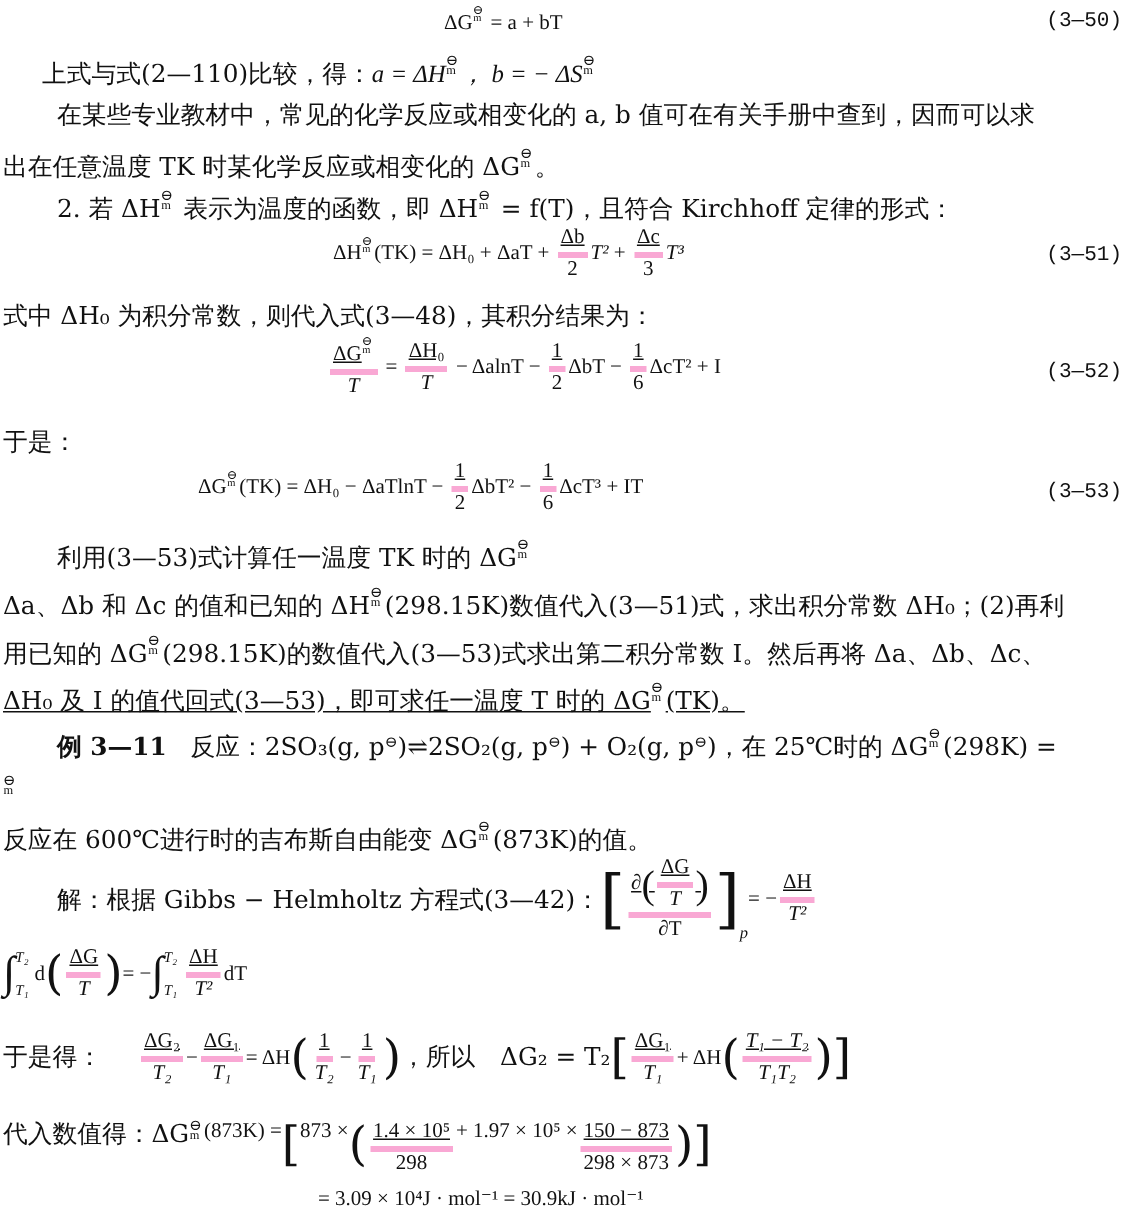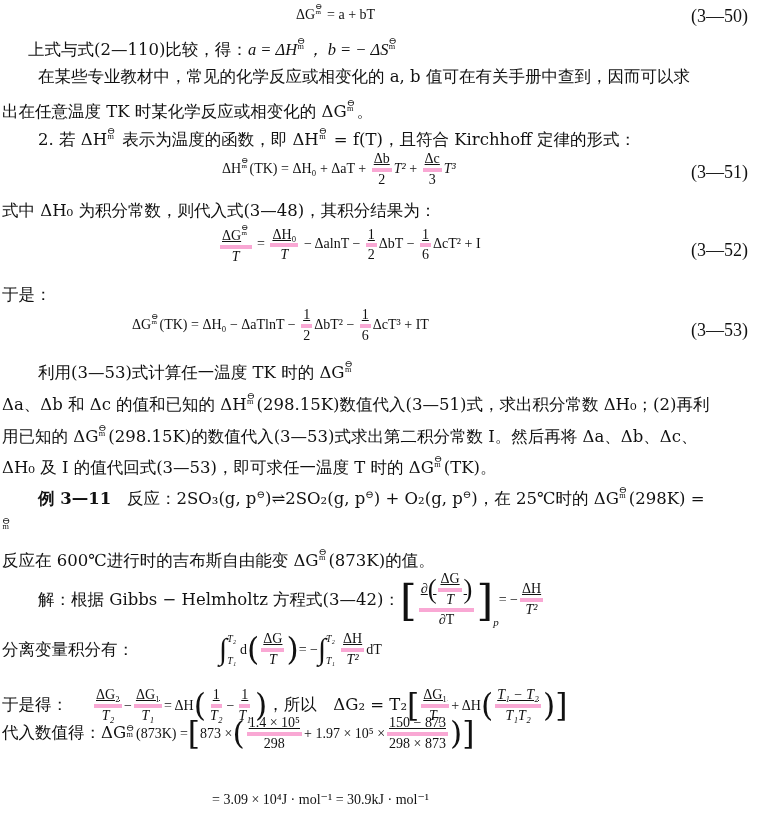--- a/index.html
+++ b/index.html
@@ -1,21 +1,21 @@
 <!DOCTYPE html>
 <html><head>
 <meta charset="utf-8">
 <style>
   html, body { margin:0; padding:0; background:#ffffff; }
   body { width:760px; height:815px; overflow:hidden; position:relative;
          font-family:"DejaVu Serif","Liberation Serif",serif; color:#111; font-size:16.5px; }
   .line { position:absolute; white-space:nowrap; line-height:1; }
   .math { font-family:"Liberation Serif","DejaVu Serif",serif; font-size:14px; }
   i, .it { font-style:italic; font-family:"Liberation Serif",serif; }
-  .eqno { position:absolute; right:12px; font-family:Liberation Serif, serif; font-size:18px; }
+  .eqno { position:absolute; right:12px; font-family:Liberation Mono, monospace; font-size:14px; }
   .sup { font-size:0.62em; vertical-align:0.55em; }
   .std { display:inline-block; position:relative; width:0.6em; height:1em; vertical-align:baseline; }
   .std .o { position:absolute; top:-0.2em; left:0; font-size:0.6em; }
   .std .m { position:absolute; top:0.62em; left:0.05em; font-size:0.5em; font-family:"Liberation Serif",serif; }
   .frac { display:inline-flex; flex-direction:column; align-items:center; vertical-align:middle; margin:0 2px; }
   .frac .num { border-bottom:4px solid #f9a8d4; padding:0 2px 1px; line-height:1.05;text-decoration:underline; }
   .frac .den { padding:1px 2px 0; line-height:1.05; }
   .big { font-size:1.9em; font-weight:300; vertical-align:middle; line-height:1; }
   .bigb { font-size:2.6em; font-weight:300; vertical-align:middle; line-height:1; }
   .int { font-size:1.8em; vertical-align:middle; position:relative; }
@@ -94,21 +94,21 @@
 
 <div class="line" style="top:361px; left:38px;">
   <span>利用(3—53)式计算任一温度 TK 时的 ΔG</span><span class="std"><span class="o">⊖</span><span class="m">m</span></span>
 </div>
 <div class="line" style="top:393px; left:2px;">
   <span>Δa、Δb 和 Δc 的值和已知的 ΔH</span><span class="std"><span class="o">⊖</span><span class="m">m</span></span><span>(298.15K)数值代入(3—51)式，求出积分常数 ΔH₀；(2)再利</span>
 </div>
 <div class="line" style="top:425px; left:2px;">
   <span>用已知的 ΔG</span><span class="std"><span class="o">⊖</span><span class="m">m</span></span><span>(298.15K)的数值代入(3—53)式求出第二积分常数 I。然后再将 Δa、Δb、Δc、</span>
 </div>
-<div class="line" style="top:456px; left:2px;">
+<div class="line" style="top:456px; left:2px;text-decoration:underline;">
   <span>ΔH₀ 及 I 的值代回式(3—53)，即可求任一温度 T 时的 ΔG</span><span class="std"><span class="o">⊖</span><span class="m">m</span></span><span>(TK)。</span>
 </div>
 
 <div class="line" style="top:487px; left:38px;">
   <span class="bold">例 3—11</span>&nbsp;&nbsp;&nbsp;<span>反应：2SO₃(g, p</span><span class="sup">⊖</span><span>)⇌2SO₂(g, p</span><span class="sup">⊖</span><span>) + O₂(g, p</span><span class="sup">⊖</span><span>)，在 25℃时的 ΔG</span><span class="std"><span class="o">⊖</span><span class="m">m</span></span><span>(298K) =</span>
 </div>
 <div class="line" style="top:518px; left:2px;">
   <span class="std"><span class="o">⊖</span><span class="m">m</span></span>
 </div>
 <div class="line" style="top:549px; left:2px;">
@@ -128,21 +128,20 @@
   <span class="bigb">]</span>
     <i style="font-size:11px; align-self:flex-end;">p</i>
   <span class="math"> = −</span>
   <span class="frac math">
       <span class="num">ΔH</span>
       <i class="den">T²</i>
     </span>
 </div>
 
 <div class="line" style="top:628px; left:2px; display:flex; align-items:center;">
-  <span style="width:217px; display:inline-block;">分离变量积分有：</span>
   <span class="int math">∫</span>
     <span class="lims">
       <i>T₂</i>
       <i>T₁</i>
     </span>
   <span class="math">d</span>
     <span class="big">(</span>
     <span class="frac math">
       <span class="num">ΔG</span>
       <i class="den">T</i>
@@ -193,21 +192,21 @@
   <span class="math"> + ΔH</span>
     <span class="big">(</span>
   <span class="frac math">
       <i class="num">T₁ − T₂</i>
       <i class="den">T₁T₂</i>
     </span>
     <span class="big">)</span>
     <span class="big">]</span>
 </div>
 
-<div class="line" style="top:716px; left:2px; display:flex; align-items:center;">
+<div class="line" style="top:748px; left:2px; display:flex; ">
   <span>代入数值得：ΔG</span>
     <span class="std">
       <span class="o">⊖</span>
       <span class="m">m</span>
     </span>
     <span class="math">(873K) = </span>
   <span class="big">[</span>
     <span class="math">873 × </span>
     <span class="big">(</span>
   <span class="frac math">

